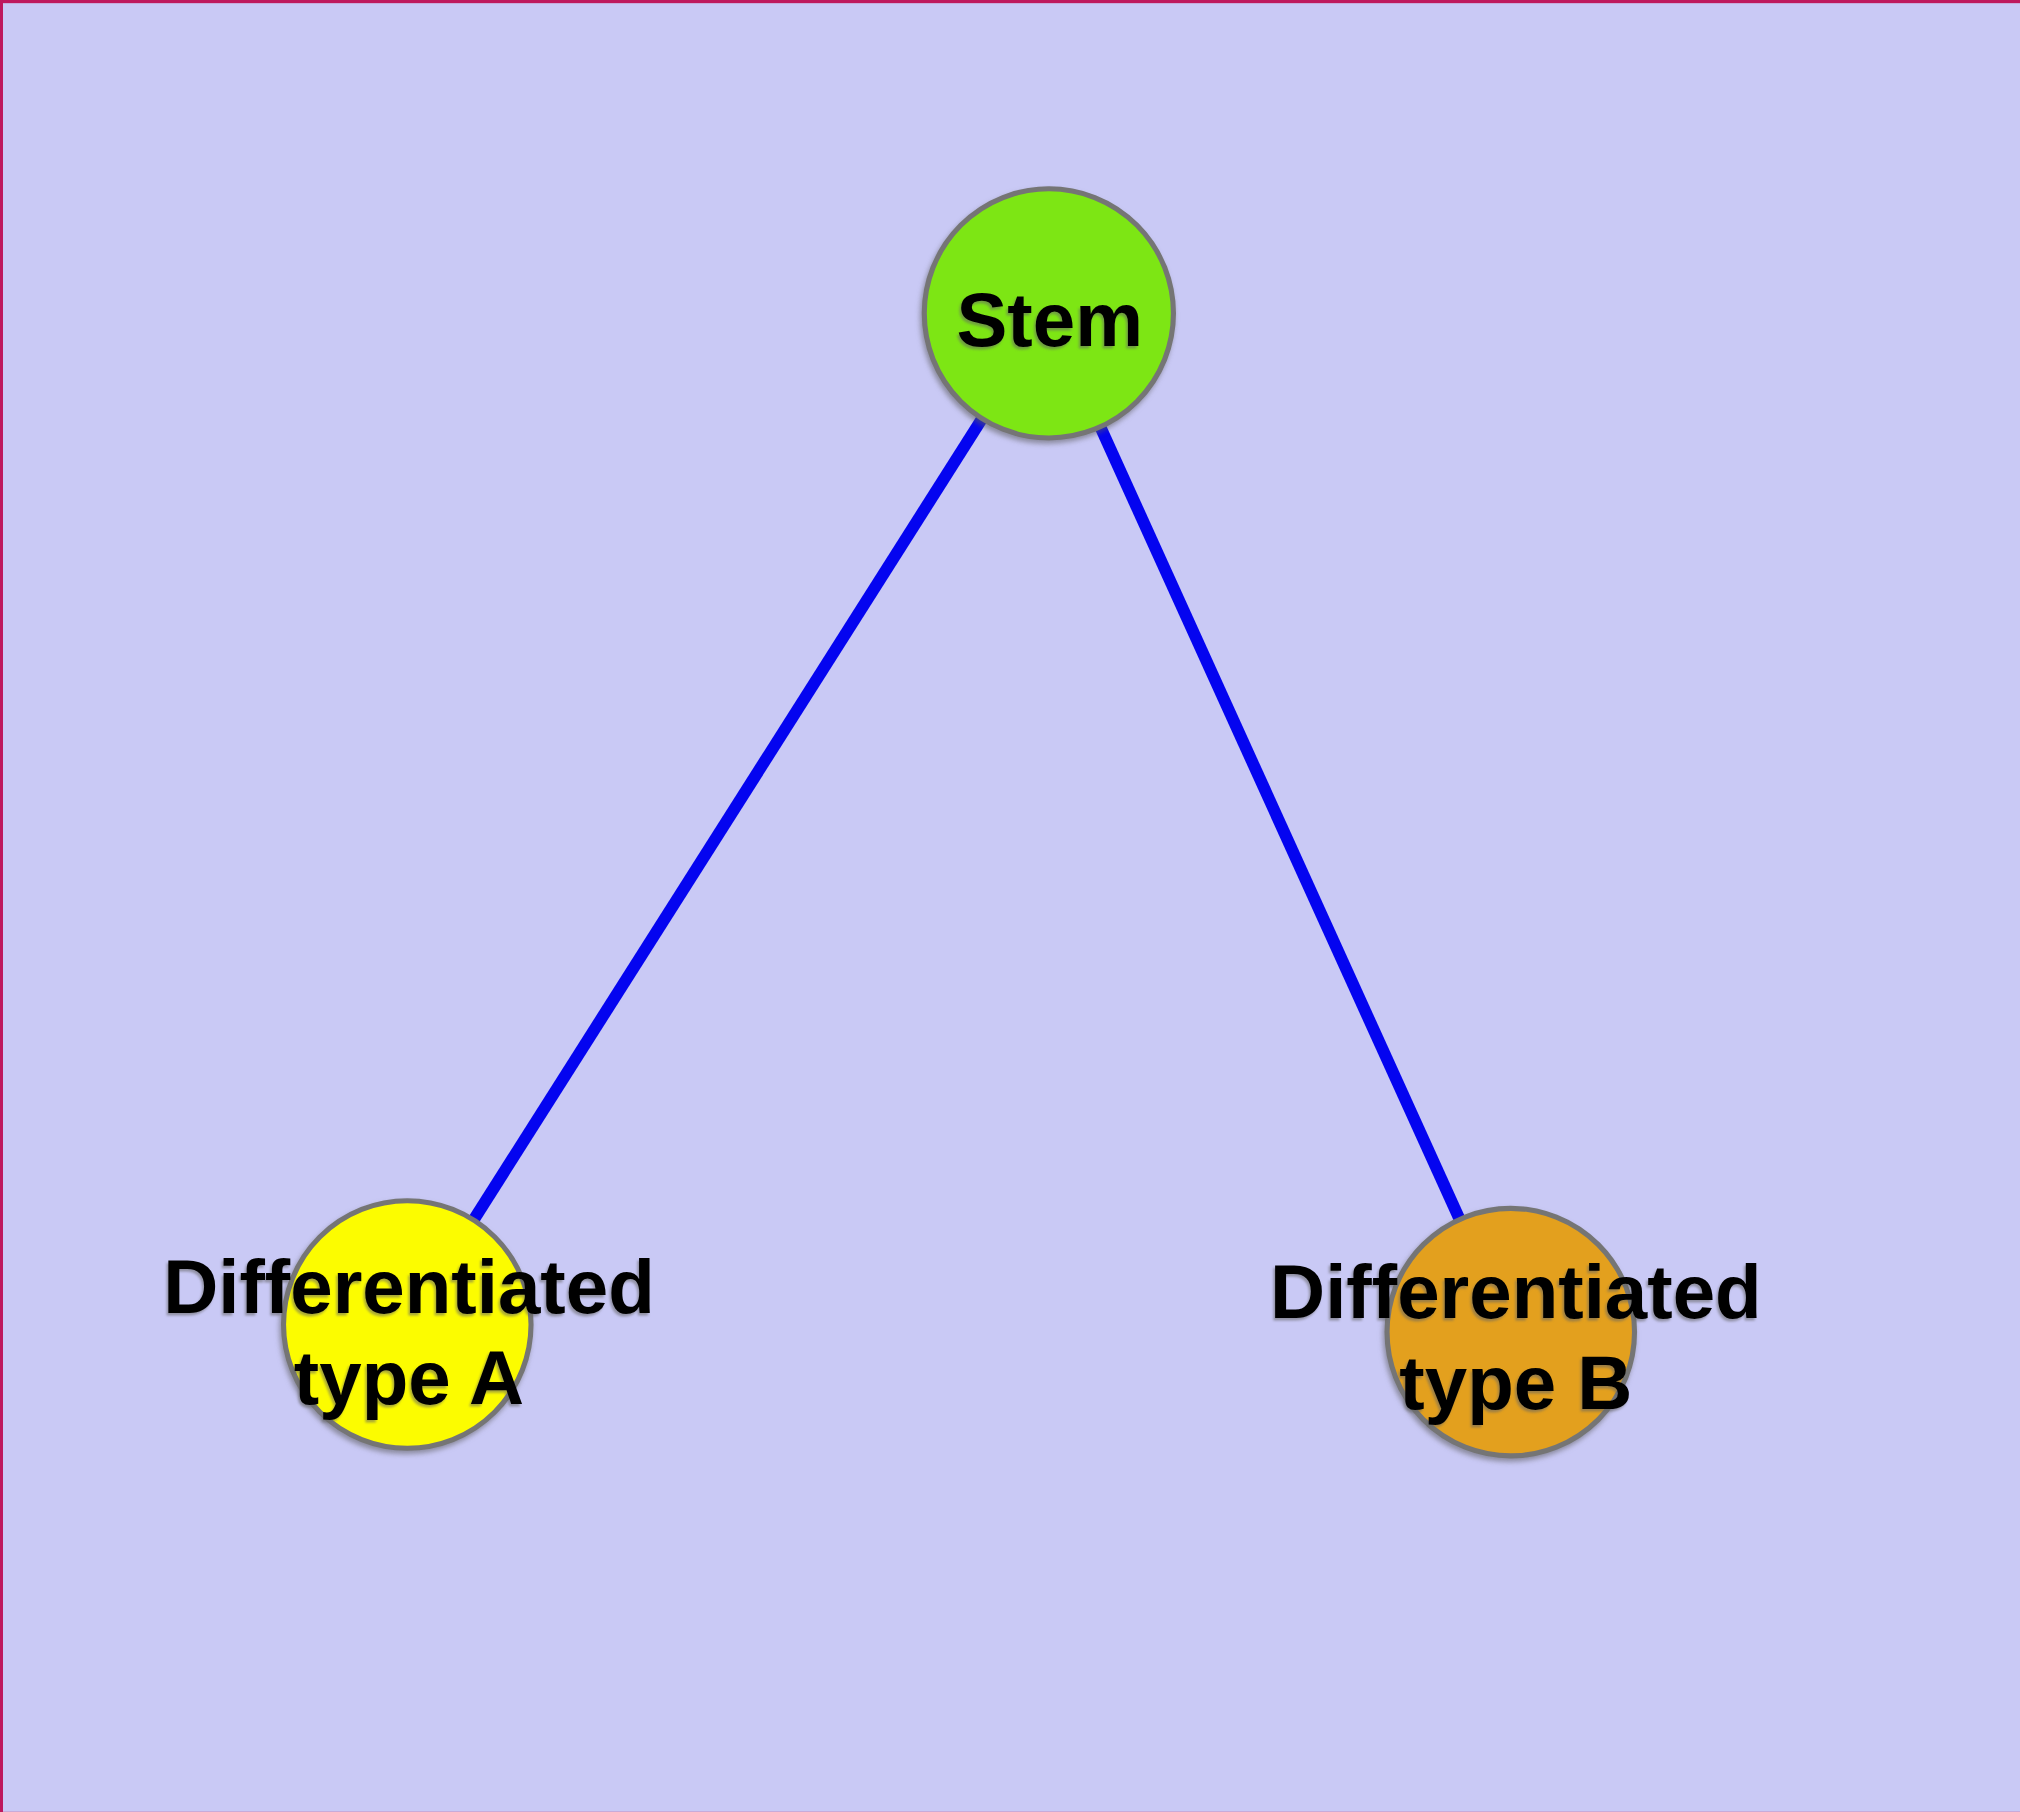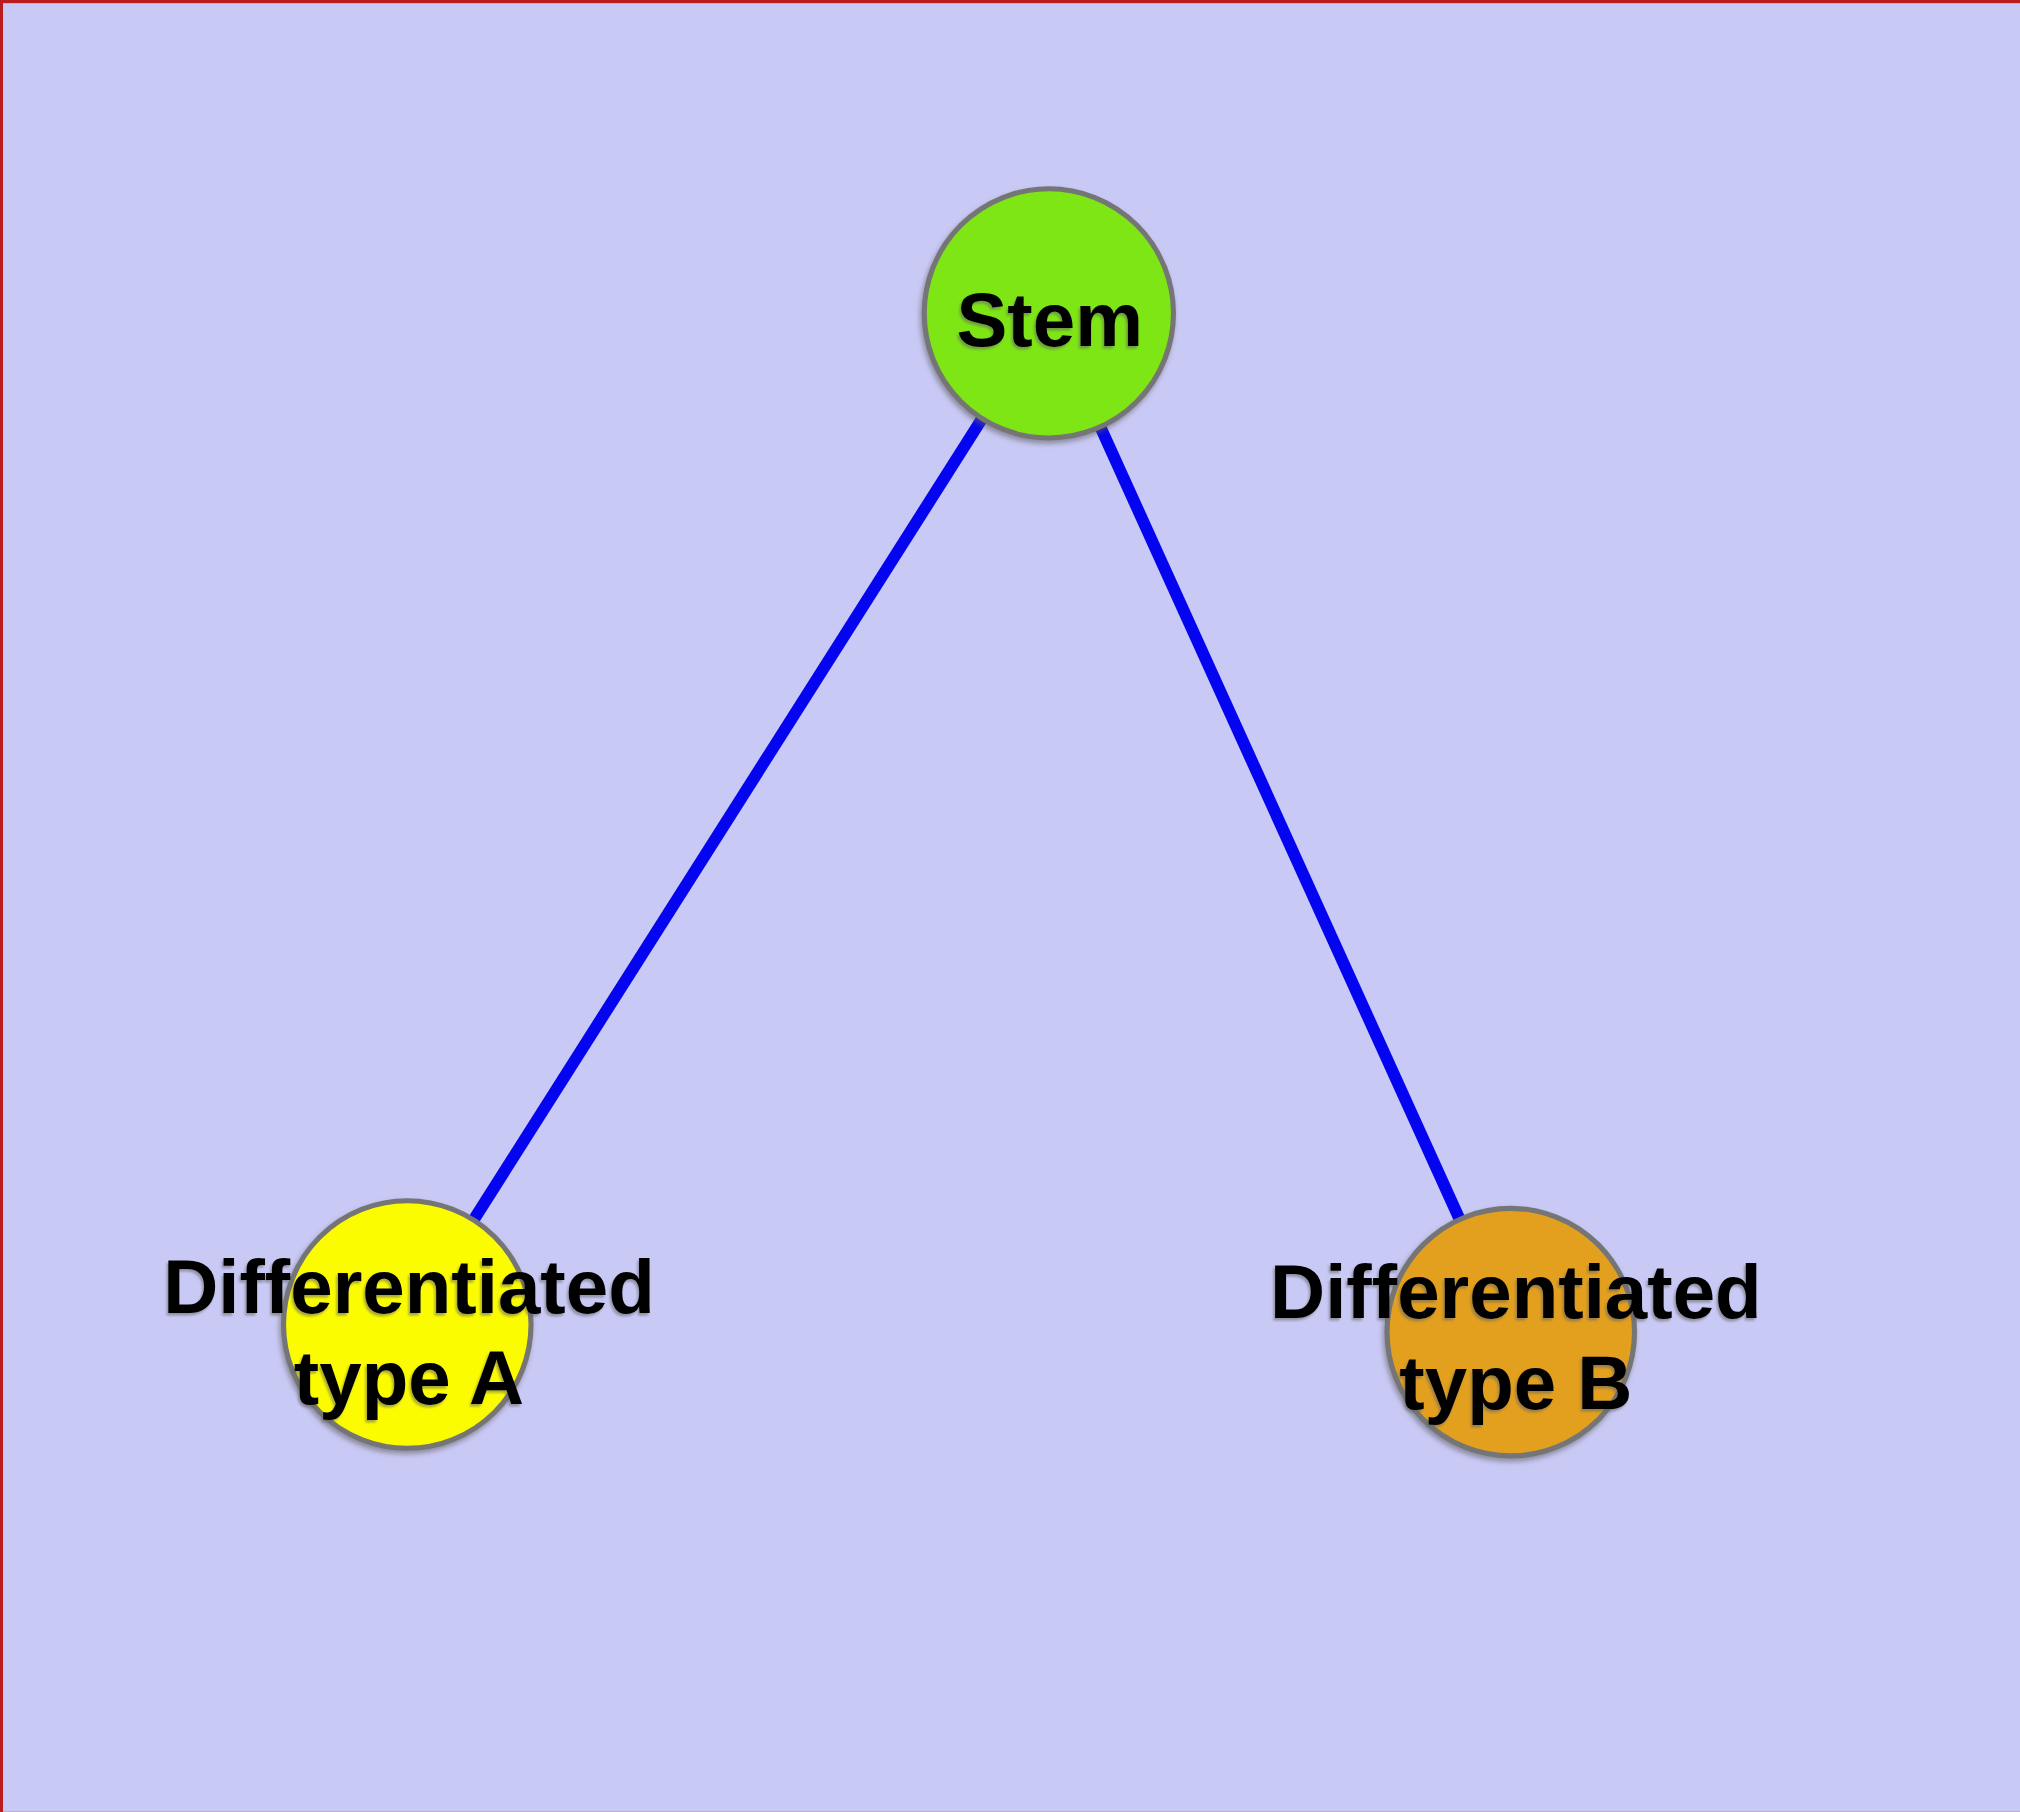--- a/index.html
+++ b/index.html
@@ -8,21 +8,21 @@
     background: #ffffff;
     width: 2021px;
     height: 1812px;
     overflow: hidden;
     font-family: "Liberation Sans", sans-serif;
   }
   .stage {
     position: relative;
     width: 2021px;
     height: 1812px;
-    background: #b91c1c;
+    background: #be185d;
   }
   .stage svg {
     position: absolute;
     left: 2.5px;   
     top: 3.4px;    
     display: block;
   }
   .edge {
     stroke-width: 14px;
     stroke-linecap: butt;

